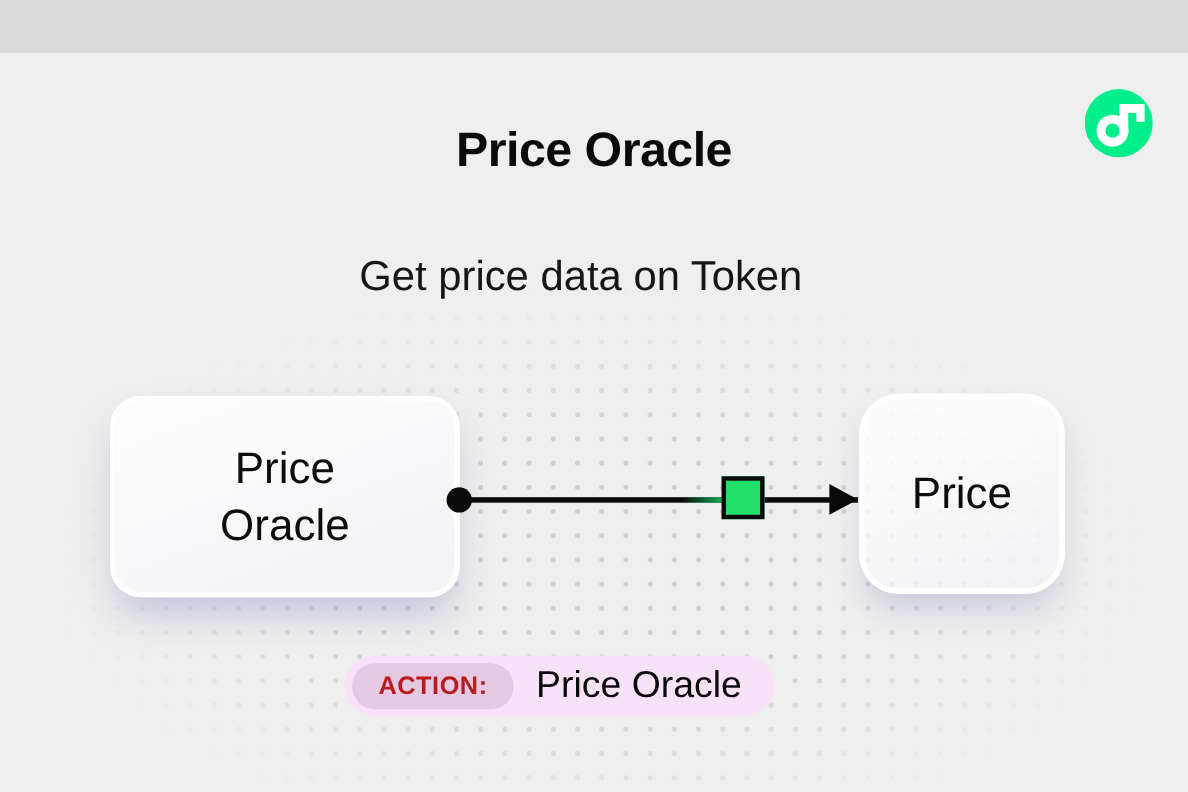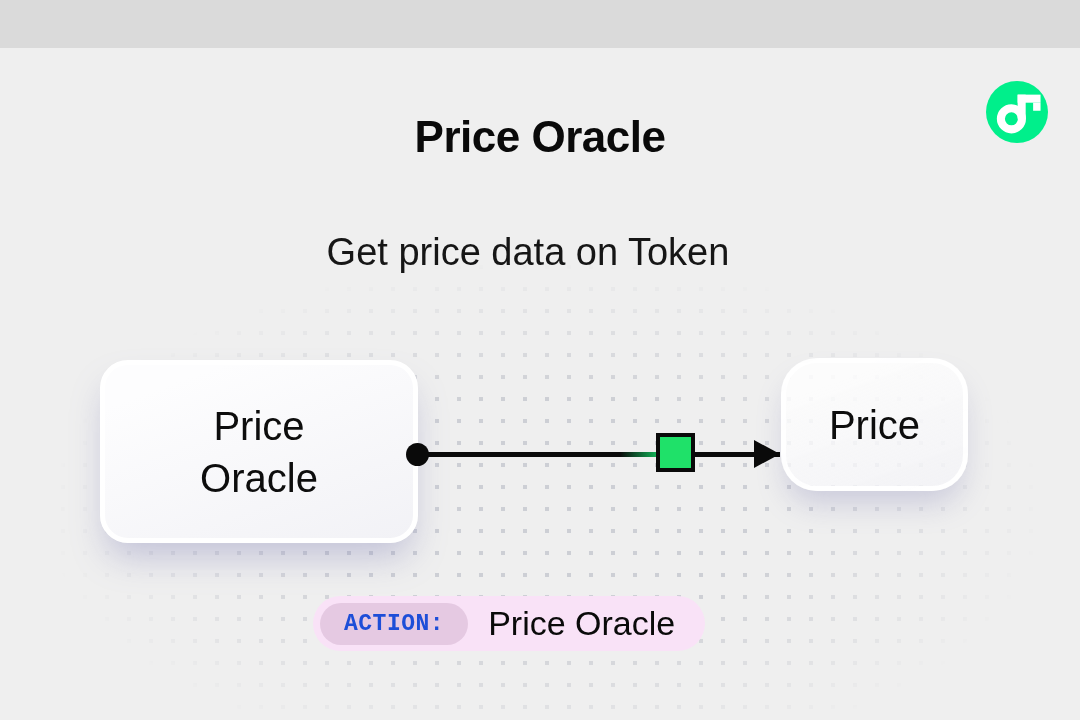--- a/index.html
+++ b/index.html
@@ -44,21 +44,21 @@
     font-size:40px;color:#0D0D0D;line-height:1.3;
     box-sizing:border-box;
   }
   .node-source{
     left:100px;top:312px;width:318px;height:183px;
     border:5px solid #FFFFFF;border-radius:28px;
     background:linear-gradient(160deg,#FDFDFE 15%,#F2F2F6 100%);
     box-shadow:0 20px 34px -6px rgba(124,124,178,0.38);
   }
   .node-target{
-    left:781px;top:310px;width:187px;height:133px;
+    left:781px;top:310px;width:187px;height:182px;
     border:5px solid rgba(255,255,255,0.92);border-radius:36px;
     background:linear-gradient(160deg,rgba(255,255,255,0.78) 20%,rgba(245,245,250,0.6) 100%);
     box-shadow:0 18px 30px -6px rgba(124,124,178,0.32);
   }
   .node-source .node-label{max-width:190px;}
   
   .edge-line{
     position:absolute;left:417px;top:404px;width:363px;height:5px;
     background:#0A0A0A;
   }
@@ -85,21 +85,21 @@
   .action-pill{
     position:absolute;left:313px;top:548px;height:55px;
     display:inline-flex;align-items:center;
     padding:0 30px 0 7px;
     border-radius:28px;background:#F9E2F7;
     box-sizing:border-box;
   }
   .action-label{
     display:flex;align-items:center;height:42px;
     padding:0 24px;border-radius:21px;background:#E5C9E2;
-    font-size:23px;font-weight:700;letter-spacing:0.5px;color:#1d4ed8;font-family:Liberation Mono, monospace;
+    font-size:23px;font-weight:700;letter-spacing:0.5px;color:#b91c1c;
   }
   .action-value{
     margin-left:20px;font-size:34px;color:#0A0A0A;white-space:nowrap;
   }
 </style>
 </head>
 <body>
 
 <div class="canvas">
 

